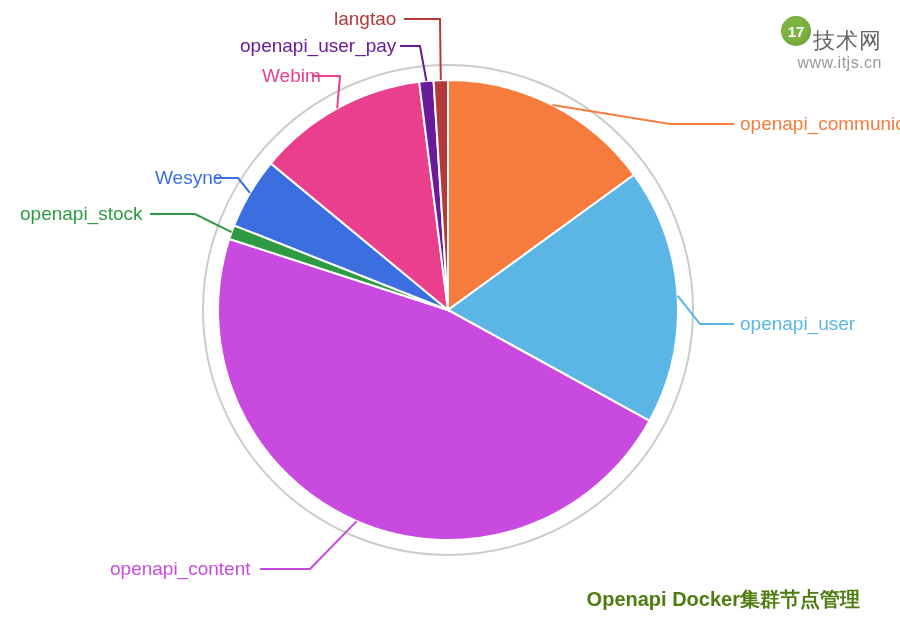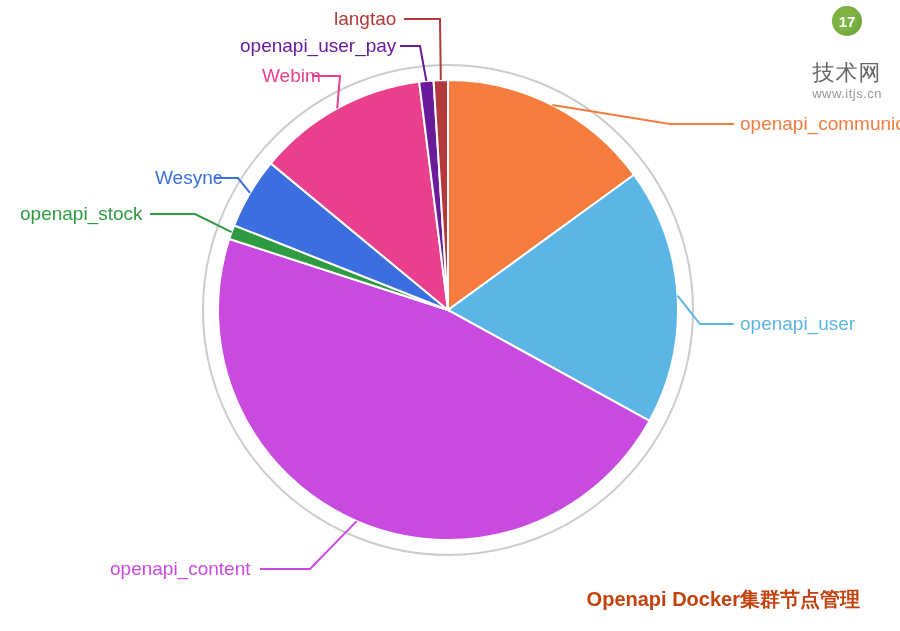--- a/index.html
+++ b/index.html
@@ -11,41 +11,41 @@
       background: #fff;
       overflow: hidden;
     }
     .watermark {
       position: absolute;
       top: 6px;
       right: 18px;
       text-align: right;
       z-index: 10;
     }
-    .watermark .wm-top { display: flex; align-items: center; gap: 2px; flex-direction: column; }
+    .watermark .wm-top { display: flex; align-items: center; gap: 2px; }
     .wm-badge {
       width: 30px; height: 30px; border-radius: 50%;
       background: #7cb342;
       display: inline-flex; align-items: center; justify-content: center;
       color: #fff; font-weight: bold; font-size: 15px;
       box-shadow: inset -2px -2px 4px rgba(0,0,0,0.1);
     }
     .wm-text { font-size: 22px; color: #666; letter-spacing: 1px; margin-top: 20px; }
-    .wm-url { font-size: 13px; color: #999; margin-top: -2px; letter-spacing: 0.5px; }
+    .wm-url { font-size: 16px; color: #999; margin-top: -2px; letter-spacing: 0.5px; }
     .chart-wrap {
       position: absolute;
       left: 0; top: 0; width: 900px; height: 631px;
     }
     svg { width: 100%; height: 100%; }
     .label { font-size: 19px; font-family: Arial, sans-serif; }
     .caption {
       position: absolute;
       bottom: 18px;
       right: 40px;
-      color: #c2410c;
+      color: #4d7c0f;
       font-size: 20px;
       font-weight: bold;
     }
   </style>
 </head>
 <body>
 
 <div class="watermark">
   <div class="wm-top">
     <span class="wm-badge">17</span>

